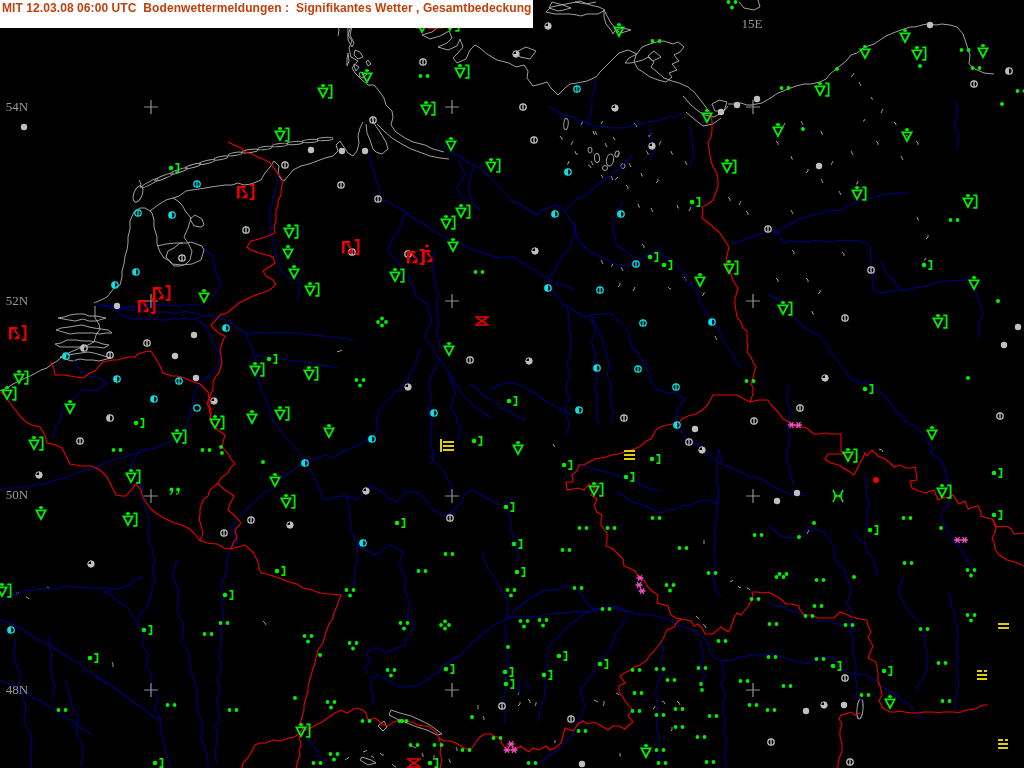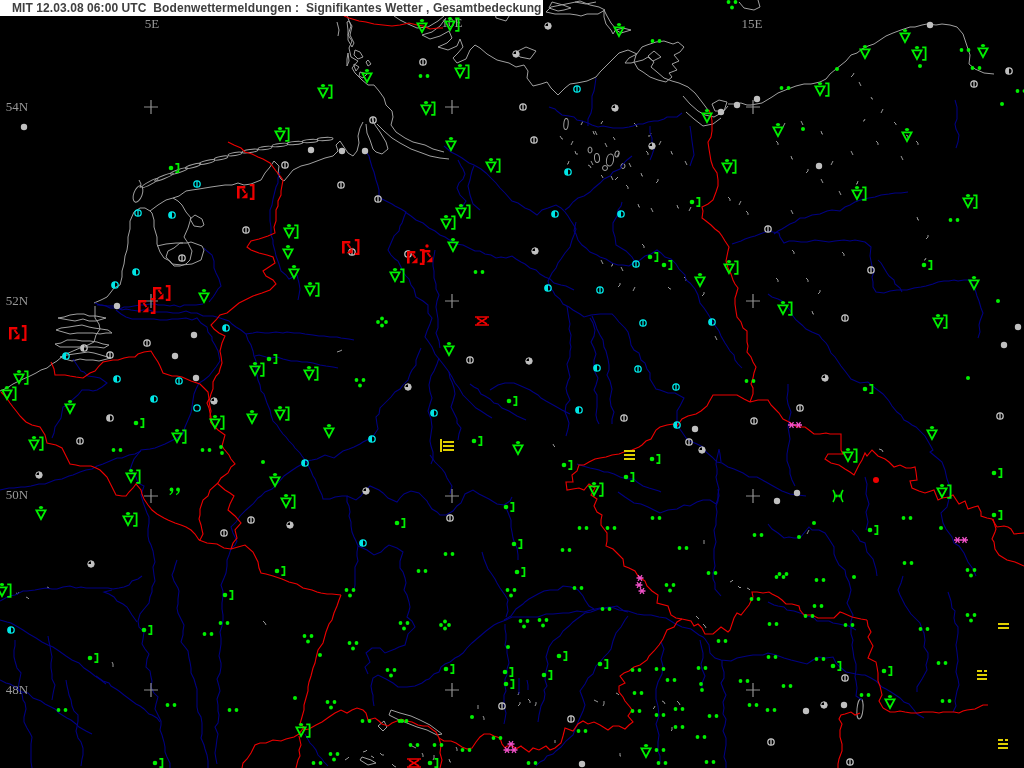--- a/index.html
+++ b/index.html
@@ -1,16 +1,16 @@
 <!DOCTYPE html>
 <html><head><meta charset="utf-8"><style>
 html,body{margin:0;padding:0;background:#000;width:1024px;height:768px;overflow:hidden}
 #map{position:absolute;left:0;top:0}
-#tb{position:absolute;left:0;top:0;width:531px;height:16px;background:#fff;color:#404040;
-font:bold 12px/16px "Liberation Sans",sans-serif;white-space:nowrap;padding-left:12px;letter-spacing:0.08px}
+#tb{position:absolute;left:0;top:0;width:531px;height:28px;background:#fff;color:#c2410c;
+font:bold 12px/16px "Liberation Sans",sans-serif;white-space:nowrap;padding-left:2px;letter-spacing:0.08px}
 </style></head><body>
 <div id="map"><svg width="1024" height="768" viewBox="0 0 1024 768">
       <rect width="1024" height="768" fill="#000000"></rect>
       <path d="M0,391 L7,388 L13,384 L21,380 L30,376 L36,373 L41,370 L47,368 L52,364 L57,361 L64,355 L73,351 L80,348 L88,345 L94,342" fill="none" stroke="#a0a0a0" stroke-width="1.0"></path>
       <path d="M58,318 L64,317 L70,315 L77,314 L84,314 L89,316 L96,316 L106,318 L96,321 L89,321 L83,319 L75,321 L69,320 L58,318" fill="none" stroke="#a0a0a0" stroke-width="1.0"></path>
       <path d="M56,330 L61,328 L69,327 L75,326 L82,325 L89,327 L94,328 L101,329 L108,330 L112,333 L106,333 L100,334 L93,333 L85,333 L77,333 L70,334 L63,332 L56,330" fill="none" stroke="#a0a0a0" stroke-width="1.0"></path>
       <path d="M55,344 L61,343 L67,340 L76,340 L82,341 L90,341 L97,342 L103,344 L109,345 L104,348 L97,347 L90,347 L81,347 L73,347 L67,347 L60,347 L55,344" fill="none" stroke="#a0a0a0" stroke-width="1.0"></path>
       <path d="M60,357 L67,355 L74,354 L81,353 L88,352 L94,353 L101,355 L111,358 L99,361 L93,360 L86,360 L80,359 L72,361 L65,359 L60,357" fill="none" stroke="#a0a0a0" stroke-width="1.0"></path>
       <path d="M94,342 L96,335 L100,329 L99,324 L95,318 L95,312 L95,306" fill="none" stroke="#a0a0a0" stroke-width="1.0"></path>
       <path d="M94,303 L101,300 L107,297 L111,292 L114,288 L120,285 L122,277 L122,271 L124,264 L125,256 L127,250 L128,243 L128,237 L130,229 L130,221 L134,212 L140,208 L145,208 L150,211" fill="none" stroke="#a0a0a0" stroke-width="1.0"></path>

